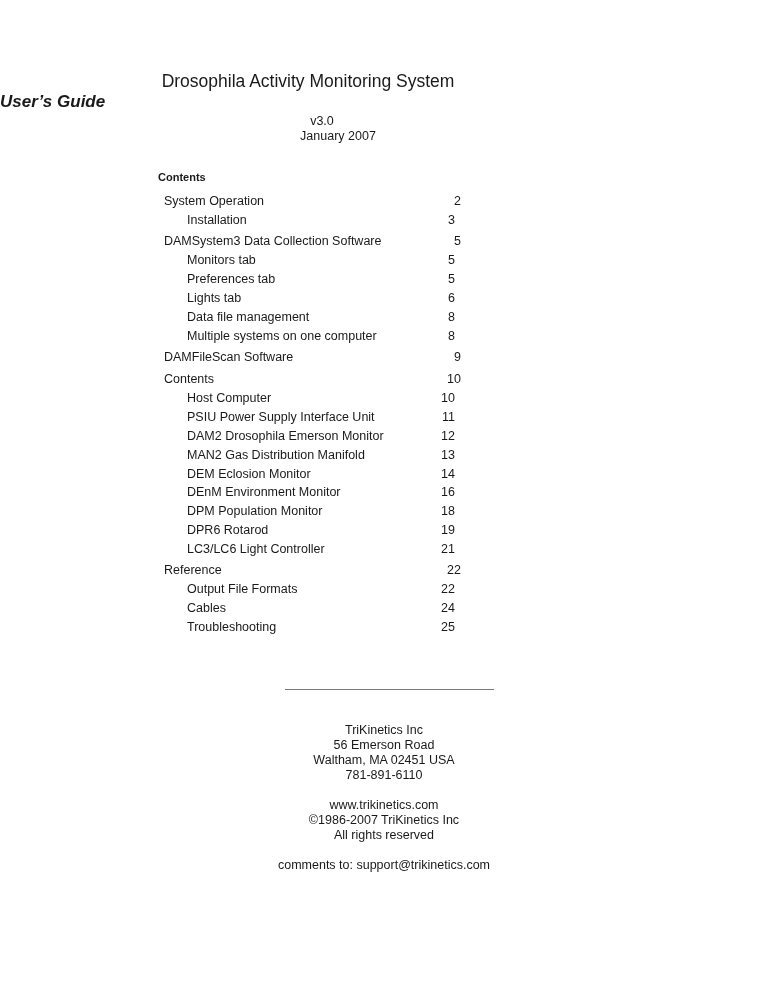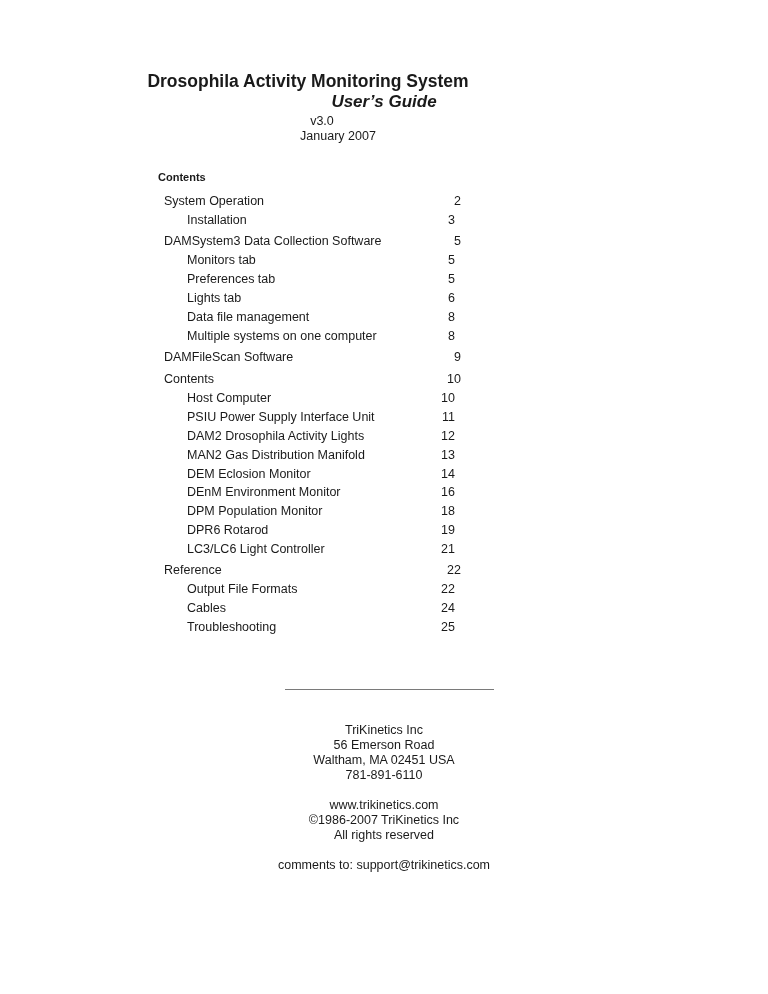--- a/index.html
+++ b/index.html
@@ -1,20 +1,20 @@
 <!DOCTYPE html>
 <html><head>
   <meta charset="utf-8">
   <style>
     html, body { margin: 0; padding: 0; background: #ffffff; }
     body { width: 768px; height: 994px; position: relative; overflow: hidden;
            font-family: "Liberation Sans", sans-serif; color: #1a1a1a; }
     .title { position: absolute; left: 0; width: 616px; text-align: center; top: 70px;
-             font-size: 17.5px; font-weight: bold; line-height: 22px; }
-    .subtitle { position: absolute; left: 0; width: 768px; text-align: center; top: 91px;
+             font-size: 17.5px; font-weight: normal; line-height: 22px; }
+    .subtitle { position: absolute; left: 0; width: 768px; text-align: left; top: 91px;
              font-size: 17px; font-weight: bold; font-style: italic; line-height: 22px; }
     .version, .date { position: absolute; left: 0; width: 644px; text-align: center;
              font-size: 12.5px; line-height: 15px; }
     .version { top: 114px; }
     .date { top: 129px; margin-left: 16px; }
     .contents-heading { position: absolute; left: 158px; top: 171px; font-size: 11px; font-weight: bold; }
     .toc { position: absolute; left: 158px; top: 193px; width: 300px; }
     .toc-row { position: absolute; left: 0; width: 297px; height: 16px; font-size: 12.5px; line-height: 16px; }
     .toc-row.section { font-weight: normal; margin-left: 6px; }
     .toc-row .label { position: absolute; left: 0; white-space: nowrap; }
@@ -79,21 +79,21 @@
     </div>
   <div class="toc-row sub" style="top:197px">
       <span class="label">Host Computer</span>
       <span class="page">10</span>
     </div>
   <div class="toc-row sub" style="top:216px">
       <span class="label">PSIU Power Supply Interface Unit</span>
       <span class="page">11</span>
     </div>
   <div class="toc-row sub" style="top:235px">
-      <span class="label">DAM2 Drosophila Activity Lights</span>
+      <span class="label">DAM2 Drosophila Emerson Monitor</span>
       <span class="page">12</span>
     </div>
   <div class="toc-row sub" style="top:254px">
       <span class="label">MAN2 Gas Distribution Manifold</span>
       <span class="page">13</span>
     </div>
   <div class="toc-row sub" style="top:273px">
       <span class="label">DEM Eclosion Monitor</span>
       <span class="page">14</span>
     </div>

